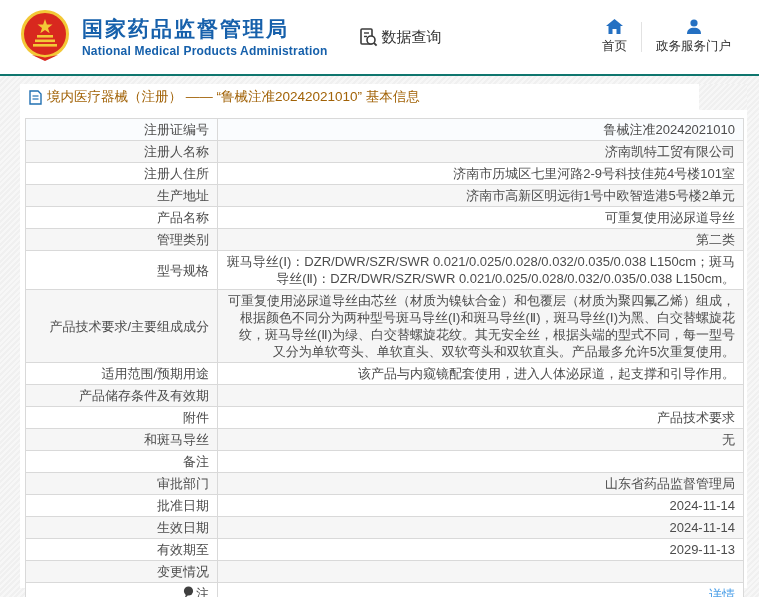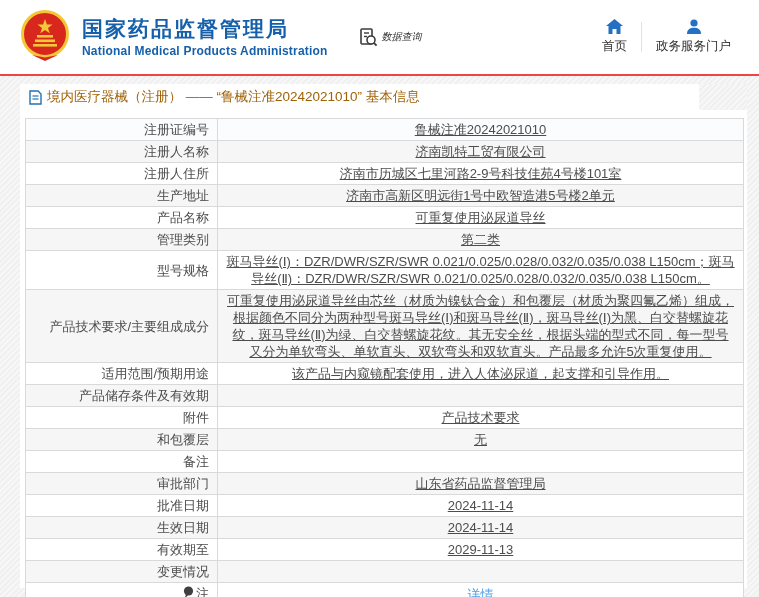--- a/index.html
+++ b/index.html
@@ -7,30 +7,30 @@
   body {
     font-family: "Liberation Sans", "DejaVu Sans", sans-serif;
     background: repeating-linear-gradient(135deg, #f0f0f0 0 2px, #f7f7f7 2px 4px);
     color:#4c4c4c;
     position:relative;
   }
 
   
   .site-header {
     position:absolute; top:0; left:0; width:759px; height:76px;
-    background:#ffffff; border-bottom:2px solid #ef4444;
+    background:#ffffff; border-bottom:2px solid #0f766e;
     display:flex; align-items:center; padding:0 0 0 18px;
   }
   .logo { width:54px; height:56px; flex:0 0 auto; margin-right:10px; cursor:pointer; }
   .title-block { display:flex; flex-direction:column; justify-content:center; }
   .title-cn { font-size:21px; font-weight:bold; color:#1660ab; letter-spacing:2px; line-height:26px; }
   .title-en { font-size:12px; font-weight:bold; color:#1660ab; letter-spacing:0.2px; margin-top:2px; }
   .datasearch { display:flex; align-items:center; margin-left:30px; cursor:pointer; }
   .datasearch svg { margin-right:4px; }
-  .datasearch-label { font-size:10px; color:#333;font-style:italic; }
+  .datasearch-label { font-size:15px; color:#333; }
   .header-nav { margin-left:auto; margin-right:14px; display:flex; align-items:center; }
   .nav-item { display:flex; flex-direction:column; align-items:center; cursor:pointer; padding:0 14px; }
   .nav-item .nav-label { font-size:12.5px; color:#333; margin-top:4px; white-space:nowrap; }
   .nav-divider { width:1px; height:30px; background:#e2e2e2; }
 
   
   .content {
     position:absolute; left:20px; top:84px; width:727px; height:504px;
     background:#ffffff;
   }
@@ -51,21 +51,21 @@
   table.info tr.even { background:#f6f6f6; }
   table.info tr.hl { background:#fafcfe; }
   table.info th, table.info td {
     border:1px solid #d9d9d9;
     font-size:13px; line-height:17px; font-weight:normal;
     padding:2px 8px; vertical-align:middle; color:#4c4c4c;
   }
   table.info th {
     width:192px; text-align:right; white-space:nowrap;margin-top:28px;
   }
-  table.info td { text-align:center; word-break:break-all;text-decoration:underline; }
+  table.info td { text-align:right; word-break:break-all; }
   .note-icon { display:none; vertical-align:-1px; margin-right:2px; }
   a.detail-link { color:#4da0e8; text-decoration:none; cursor:pointer; }
 </style>
 </head>
 <body>
 
 <div class="site-header">
   <svg class="logo" viewBox="0 0 54 56">
     <circle cx="27" cy="25" r="22.5" fill="#d8281e" stroke="#f3c837" stroke-width="3"></circle>
     <polygon points="27,10 28.9,15.5 34.5,15.5 30,18.9 31.7,24.3 27,21 22.3,24.3 24,18.9 19.5,15.5 25.1,15.5" fill="#f3c837"></polygon>
@@ -159,21 +159,21 @@
   </tr>
           <tr class="even">
     <th><span>产品储存条件及有效期</span></th>
     <td></td>
   </tr>
           <tr>
     <th><span>附件</span></th>
     <td>产品技术要求</td>
   </tr>
           <tr class="even">
-    <th><span>和包覆层</span></th>
+    <th><span>和斑马导丝</span></th>
     <td>无</td>
   </tr>
           <tr>
     <th><span>备注</span></th>
     <td></td>
   </tr>
           <tr class="even">
     <th><span>审批部门</span></th>
     <td>山东省药品监督管理局</td>
   </tr>

